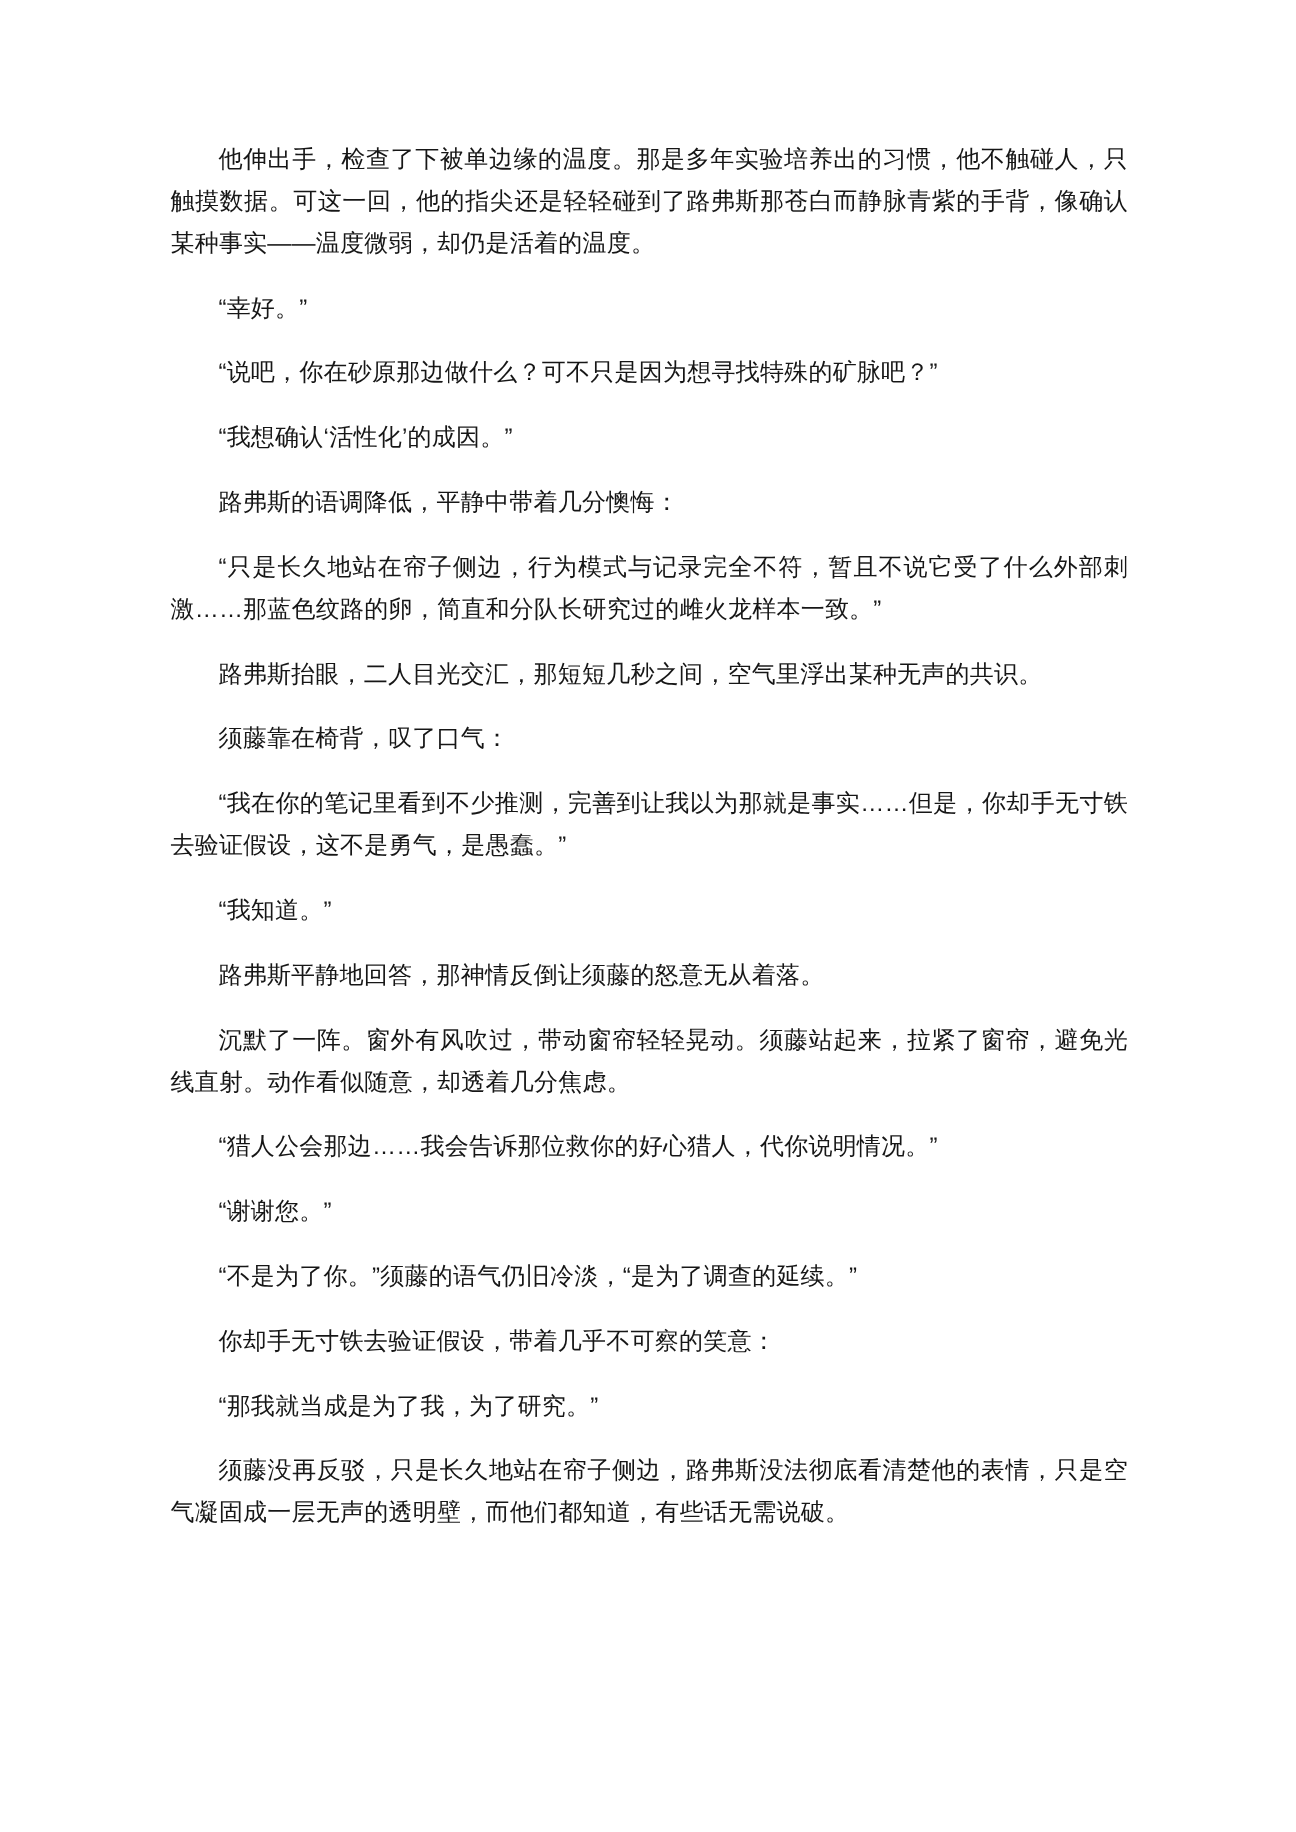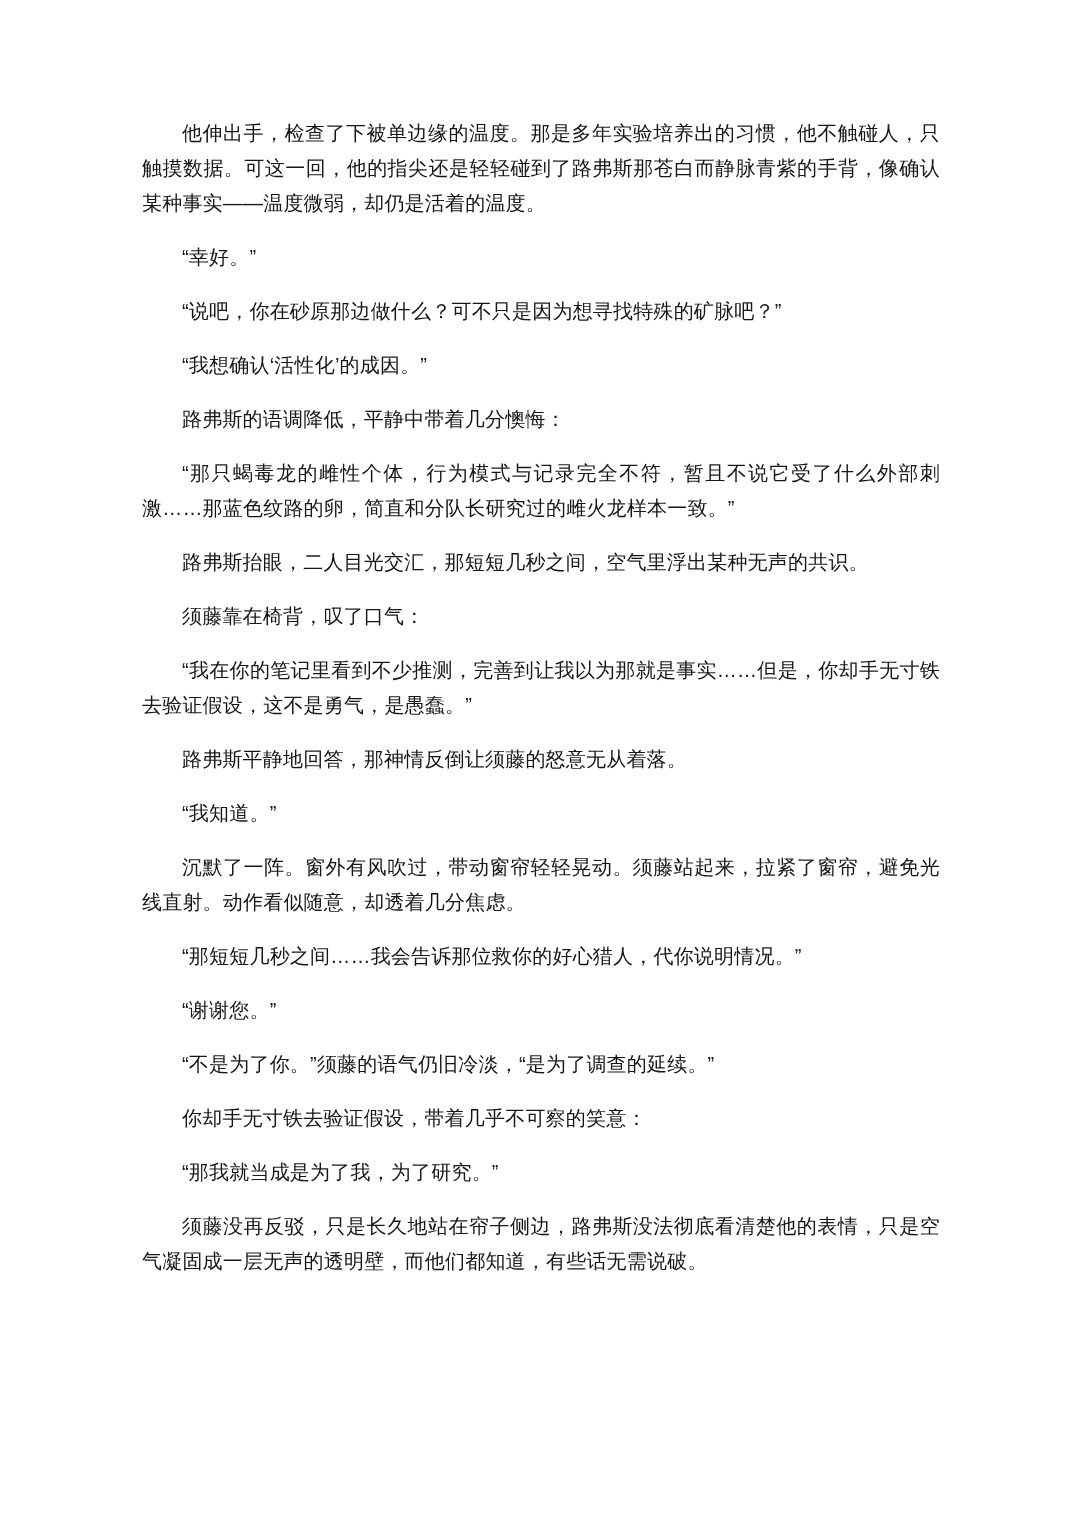--- a/index.html
+++ b/index.html
@@ -44,27 +44,27 @@
 </head>
 <body>
 
 <div class="page">
   <div class="doc-body">
     <p>他伸出手，检查了下被单边缘的温度。那是多年实验培养出的习惯，他不触碰人，只触摸数据。可这一回，他的指尖还是轻轻碰到了路弗斯那苍白而静脉青紫的手背，像确认某种事实——温度微弱，却仍是活着的温度。</p>
     <p>“幸好。”</p>
     <p>“说吧，你在砂原那边做什么？可不只是因为想寻找特殊的矿脉吧？”</p>
     <p>“我想确认‘活性化’的成因。”</p>
     <p>路弗斯的语调降低，平静中带着几分懊悔：</p>
-    <p>“那只蝎毒龙的雌性个体，行为模式与记录完全不符，暂且不说它受了什么外部刺激……那蓝色纹路的卵，简直和分队长研究过的雌火龙样本一致。”</p>
+    <p>“只是长久地站在帘子侧边，行为模式与记录完全不符，暂且不说它受了什么外部刺激……那蓝色纹路的卵，简直和分队长研究过的雌火龙样本一致。”</p>
     <p>路弗斯抬眼，二人目光交汇，那短短几秒之间，空气里浮出某种无声的共识。</p>
     <p>须藤靠在椅背，叹了口气：</p>
     <p>“我在你的笔记里看到不少推测，完善到让我以为那就是事实……但是，你却手无寸铁去验证假设，这不是勇气，是愚蠢。”</p>
+    <p>“我知道。”</p>
     <p>路弗斯平静地回答，那神情反倒让须藤的怒意无从着落。</p>
-    <p>“我知道。”</p>
     <p>沉默了一阵。窗外有风吹过，带动窗帘轻轻晃动。须藤站起来，拉紧了窗帘，避免光线直射。动作看似随意，却透着几分焦虑。</p>
-    <p>“那短短几秒之间……我会告诉那位救你的好心猎人，代你说明情况。”</p>
+    <p>“猎人公会那边……我会告诉那位救你的好心猎人，代你说明情况。”</p>
     <p>“谢谢您。”</p>
     <p>“不是为了你。”须藤的语气仍旧冷淡，“是为了调查的延续。”</p>
     <p>你却手无寸铁去验证假设，带着几乎不可察的笑意：</p>
     <p>“那我就当成是为了我，为了研究。”</p>
     <p>须藤没再反驳，只是长久地站在帘子侧边，路弗斯没法彻底看清楚他的表情，只是空气凝固成一层无声的透明壁，而他们都知道，有些话无需说破。</p>
   </div>
 </div>
 
 </body></html>

